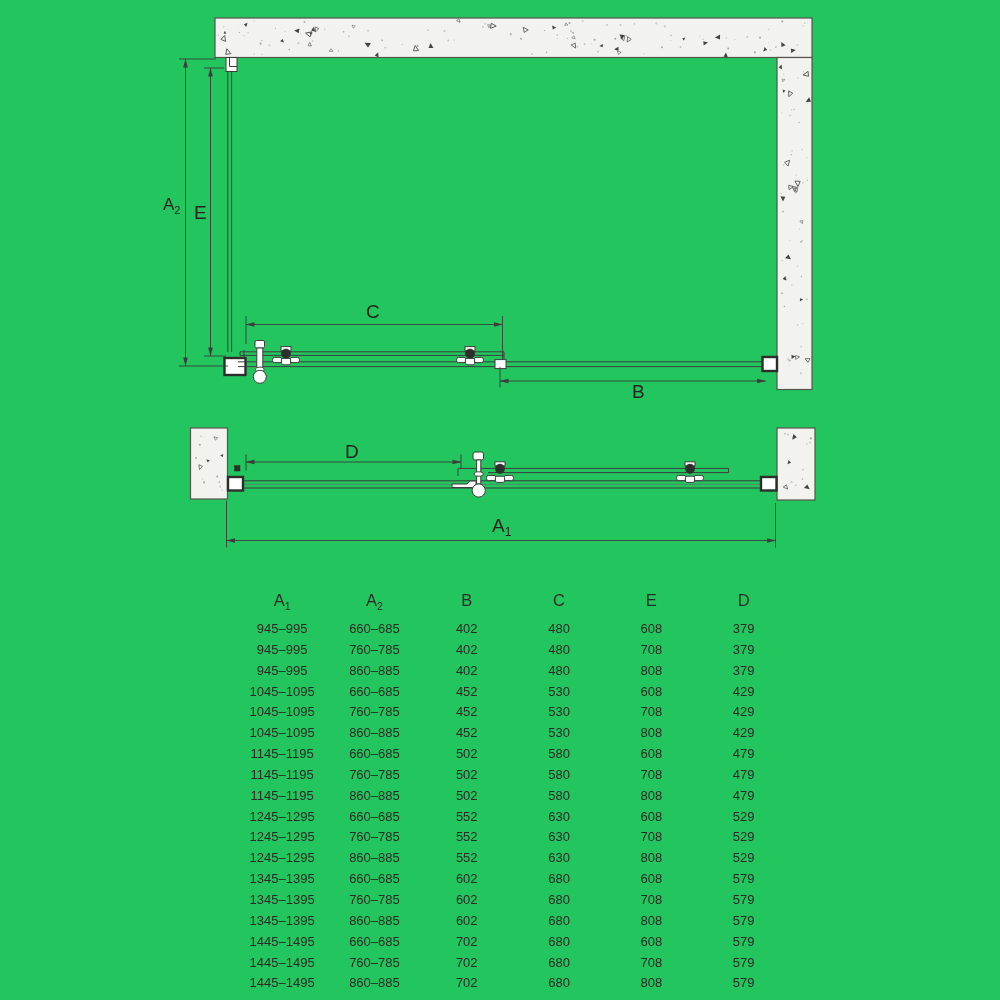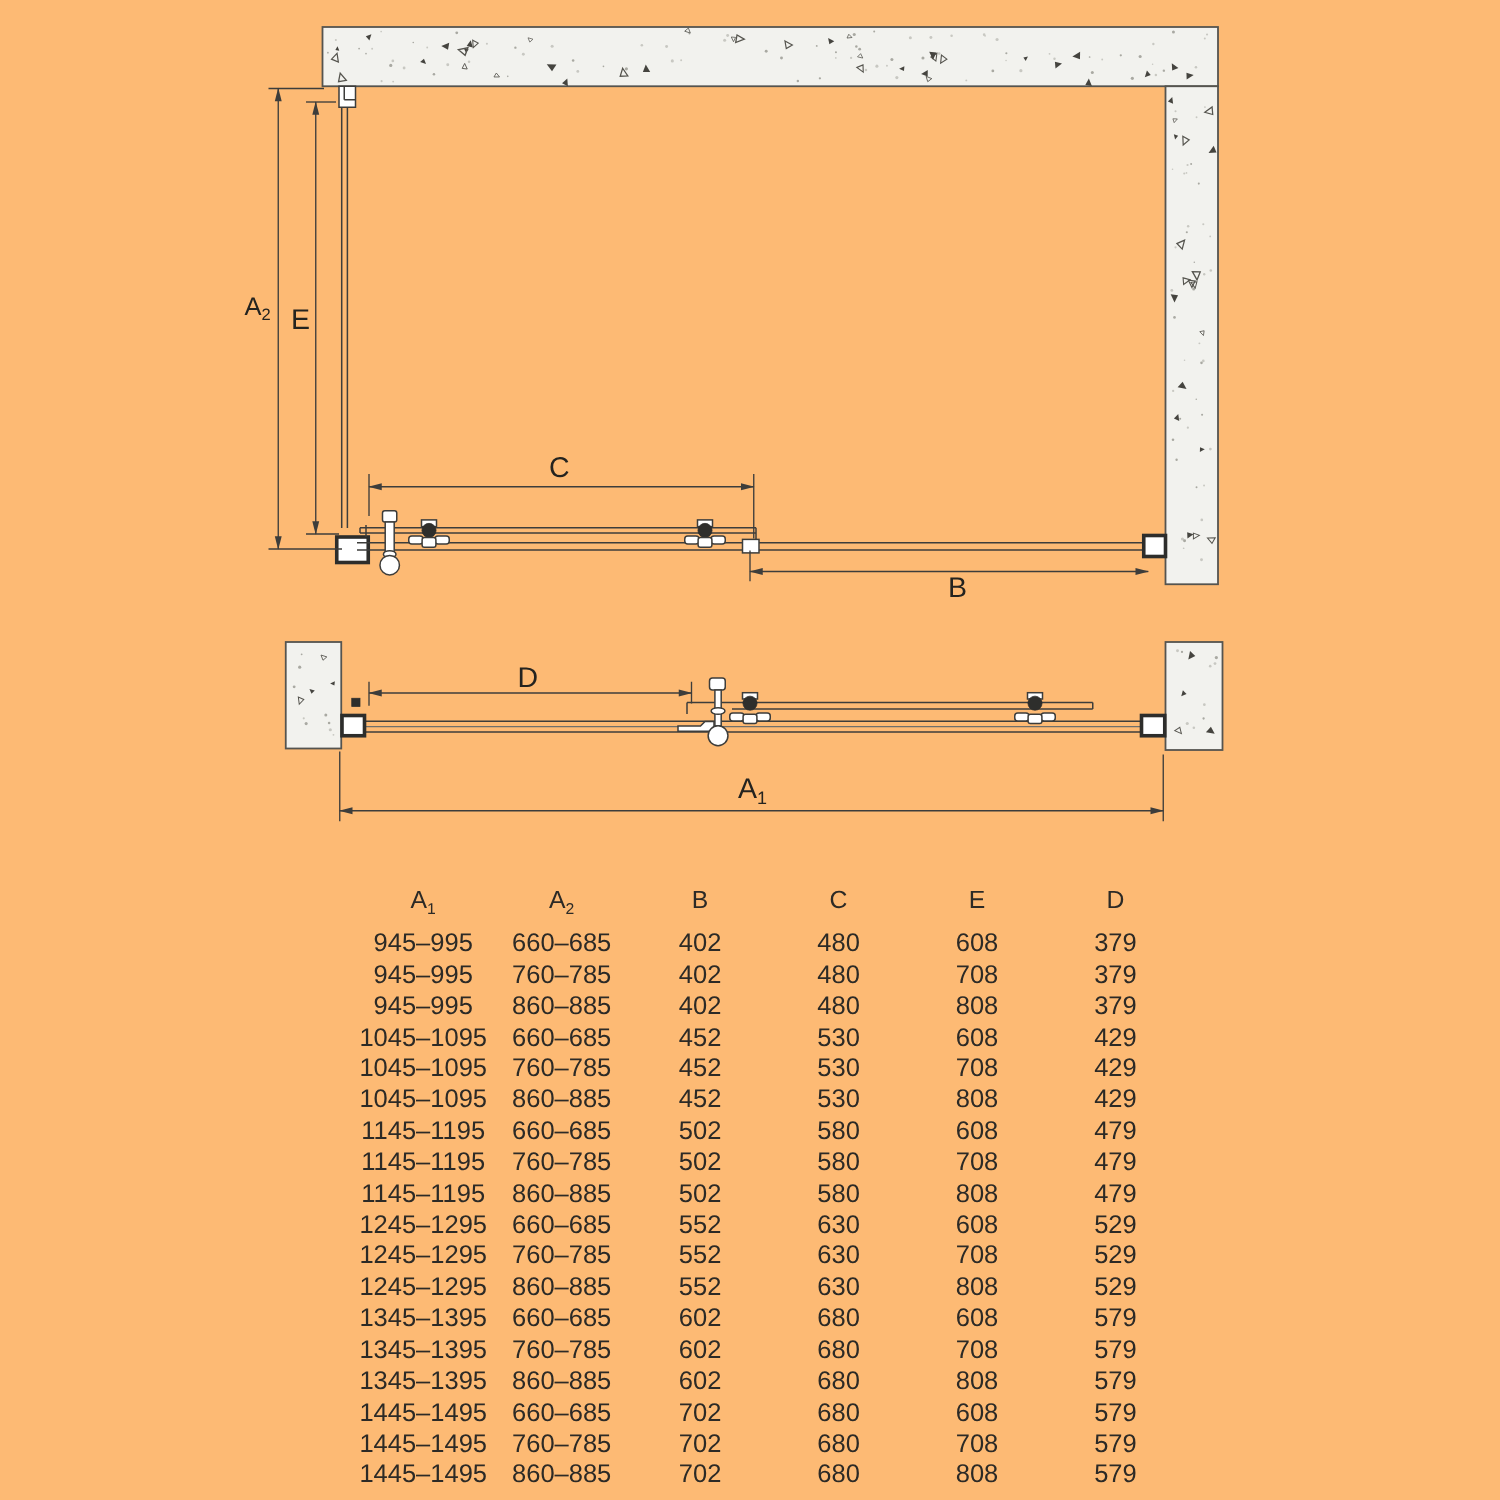--- a/index.html
+++ b/index.html
@@ -1,16 +1,16 @@
 <!DOCTYPE html>
 <html><head>
 <meta charset="utf-8">
 <style>
   html,body{margin:0;padding:0;background:#fff;}
-  .page{position:relative;width:1000px;height:1000px;background:#fdba74;overflow:hidden;
+  .page{position:relative;width:1000px;height:1000px;background:#22c55e;overflow:hidden;
         font-family:"Liberation Sans",sans-serif;color:#2c2a26;text-decoration:underline;}
   svg{position:absolute;left:0;top:0;}
   .wall{fill:#f2f2ee;stroke:#55544f;stroke-width:1.2;}
   .ln{stroke:#3d3d3b;stroke-width:1;fill:none;}
   .lnThin{stroke:#6f6f6b;stroke-width:0.7;fill:none;}
   .box{fill:#ffffff;stroke:#3d3d3b;stroke-width:1;}
   .boxThick{fill:#ffffff;stroke:#2d2d2b;stroke-width:2.4;}
   .knob{fill:#2e2e2c;stroke:#2e2e2c;stroke-width:0.5;}
   .dim{stroke:#3d3d3b;stroke-width:0.9;fill:none;}
   .arr{fill:#3d3d3b;stroke:none;}
@@ -19,21 +19,21 @@
   .dimlabelSm{font-family:"Liberation Sans",sans-serif;font-size:17px;fill:#24231f;}
   .dimlabelSm .sub{font-size:11px;}
 
   .table-wrap{position:absolute;left:236px;top:590px;width:554px;}
   .thead{display:grid;grid-template-columns:repeat(6,92.3px);height:29px;
          font-size:16.5px;line-height:20px;}
   .th{text-align:center;}
   .th sub{font-size:10.5px;}
   .tbody{}
   .trow{display:grid;grid-template-columns:repeat(6,92.3px);height:20.85px;
-        line-height:20.85px;font-size:17px;}
+        line-height:20.85px;font-size:13px;}
   .tcell{text-align:center;white-space:nowrap;}
 </style>
 </head>
 <body>
 
 <div class="page">
 
 <svg width="1000" height="560" viewBox="0 0 1000 560">
 
   <g>

